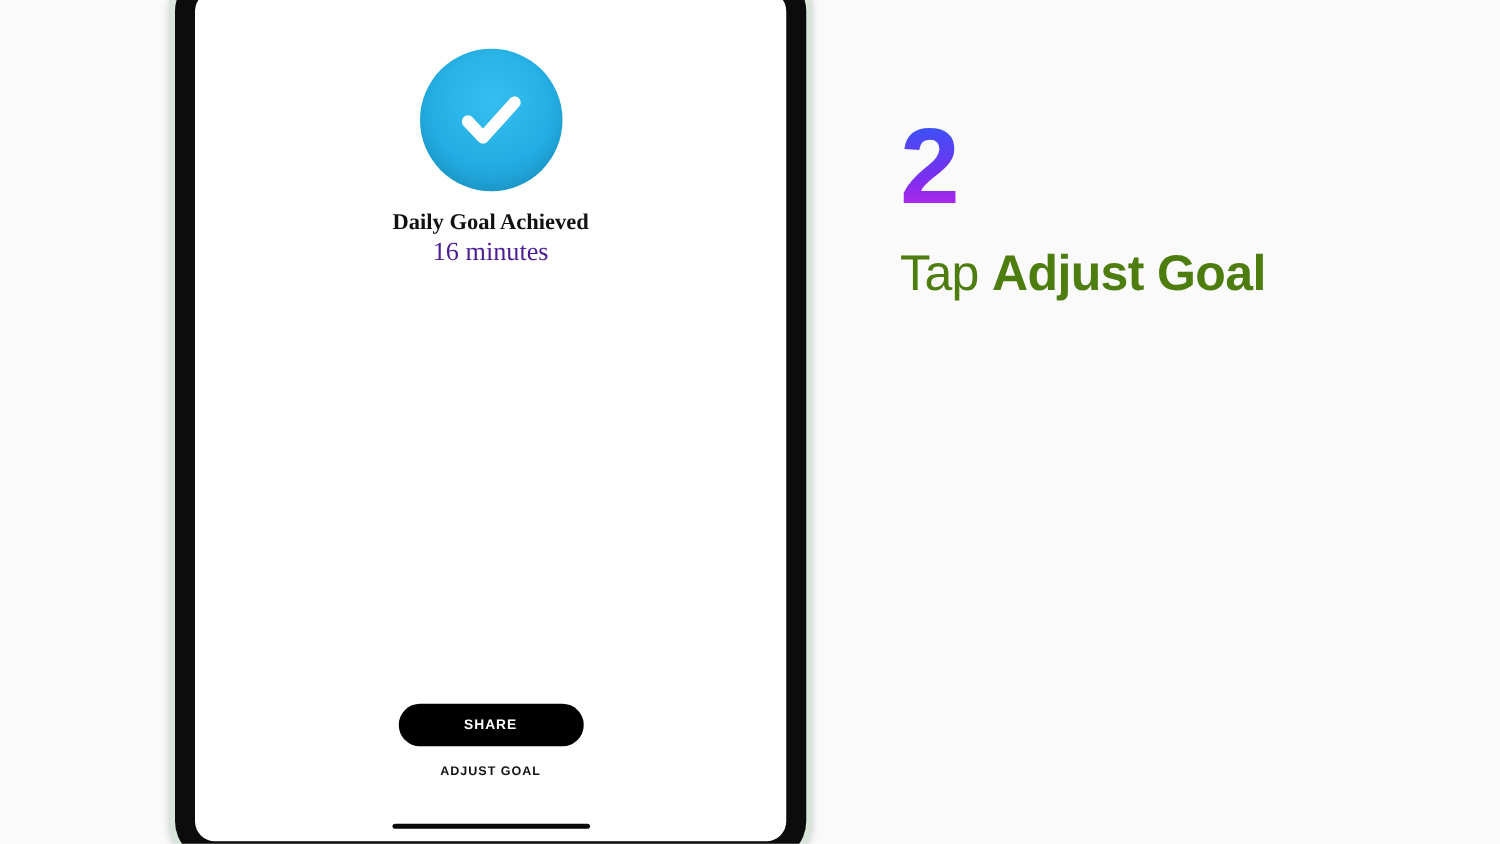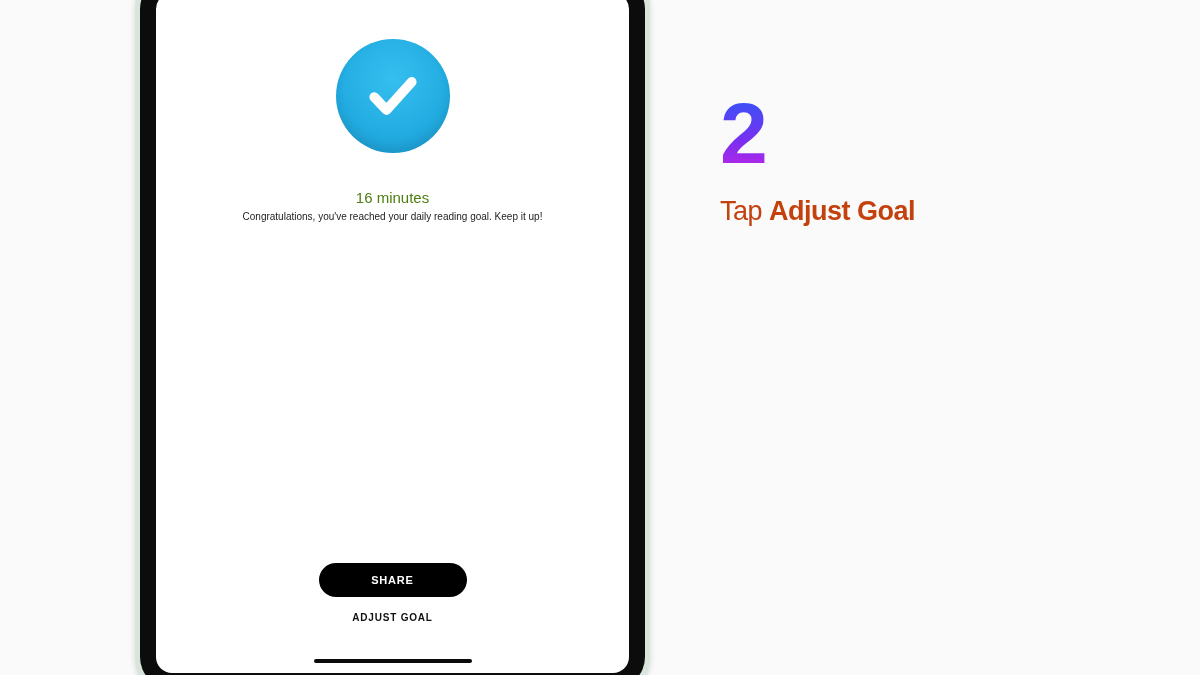--- a/index.html
+++ b/index.html
@@ -50,23 +50,23 @@
       position: absolute; top: 174px; left: 0; right: 0;
       text-align: center;
       font-family: Georgia, "Times New Roman", serif;
       font-weight: 700;
       font-size: 18px;
       color: #111;
     }
     .subtitle {
       position: absolute; top: 196px; left: 0; right: 0;
       text-align: center;
-      font-family: Liberation Sans, sans-serif;
-      font-size: 15px;
-      color: #4d7c0f;
+      font-family: Liberation Serif, serif;
+      font-size: 21px;
+      color: #4c1d95;
     }
     .body-text {
       position: absolute; top: 218px; left: 0; right: 0;
       text-align: center;
       font-size: 10px;
       color: #222;
     }
 
     
     .share-btn {
@@ -101,23 +101,23 @@
       font-weight: 700;
       line-height: 1;
       background: linear-gradient(180deg, #2a5af8 0%, #7a2ff0 60%, #c724e6 100%);
       -webkit-background-clip: text;
       background-clip: text;
       color: transparent;
       letter-spacing: -2px;
       margin-bottom: 18px;
     }
     .instruction-text {
-      font-size: 27px;
+      font-size: 40px;
       line-height: 1.28;
-      color: #c2410c;
+      color: #4d7c0f;
       letter-spacing: -0.5px;
     }
     .instruction-text .bold { font-weight: 700; }
   </style>
 </head>
 <body>
 
 <div class="stage">
 
   <div class="device">
@@ -128,22 +128,22 @@
           <div class="badge-wrap">
             <div class="badge">
               <span>
                 <svg viewBox="0 0 24 24" fill="none" stroke="#ffffff" stroke-width="4.2" stroke-linecap="round" stroke-linejoin="round">
                   <polyline points="4 12.5 9.2 18 20 6"></polyline>
                 </svg>
               </span>
             </div>
           </div>
 
+          <div class="title">Daily Goal Achieved</div>
           <div class="subtitle">16 minutes</div>
-          <div class="body-text">Congratulations, you've reached your daily reading goal. Keep it up!</div>
 
           <div class="share-btn">SHARE</div>
           <div class="adjust-link">ADJUST GOAL</div>
 
           <div class="home-indicator"></div>
         </div>
       </div>
     </div>
   </div>
 

